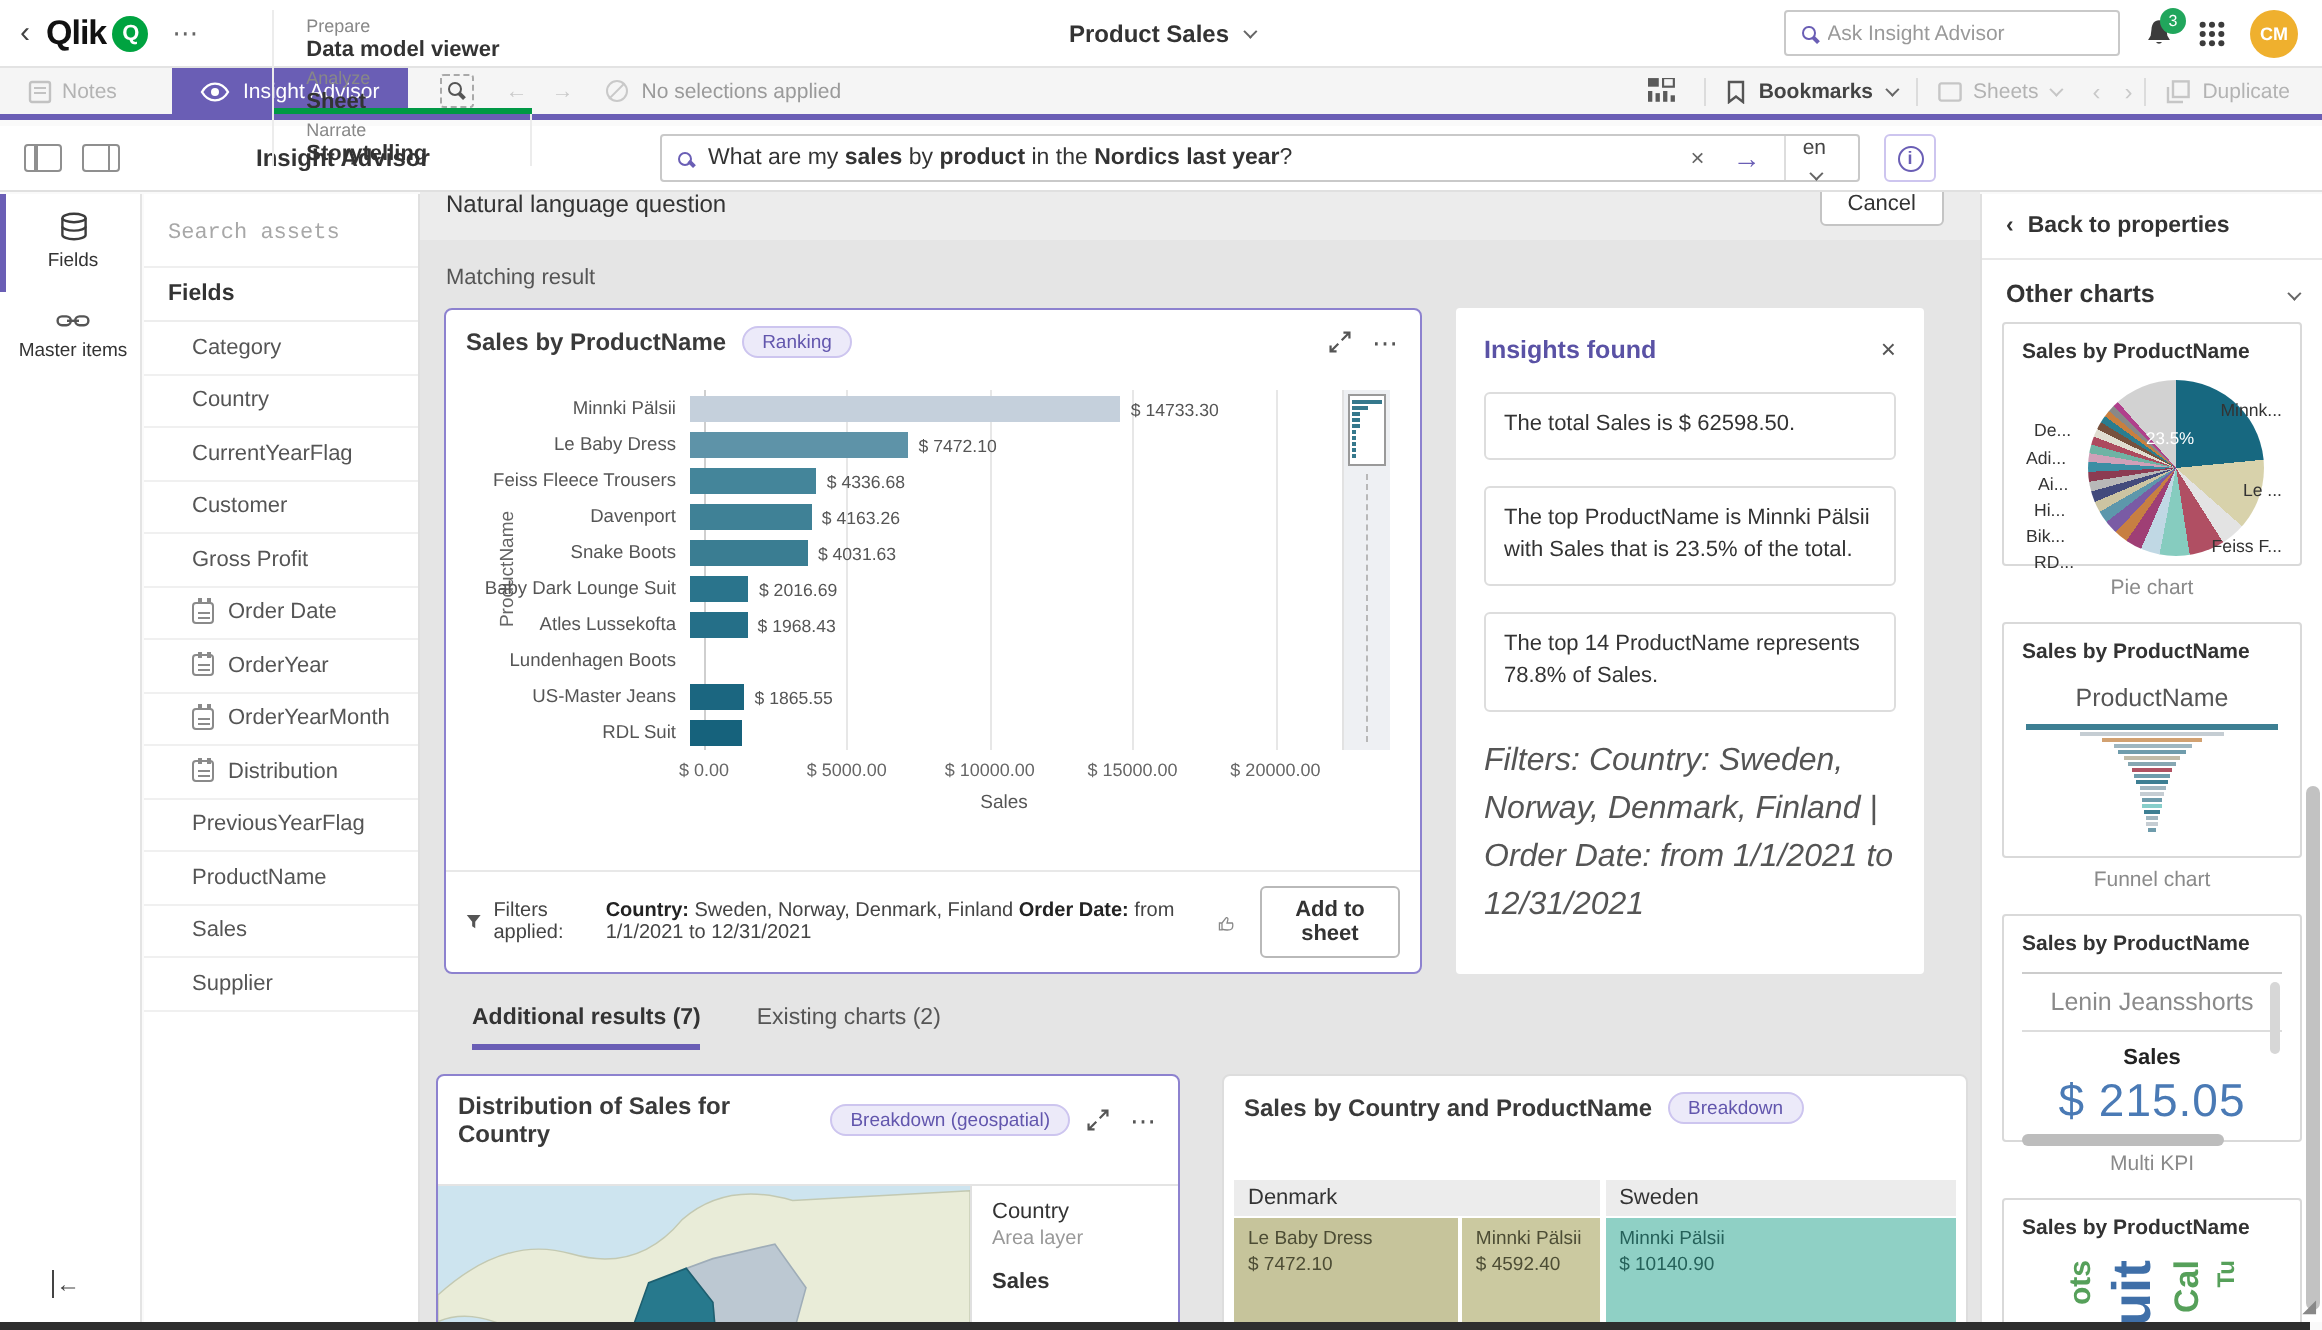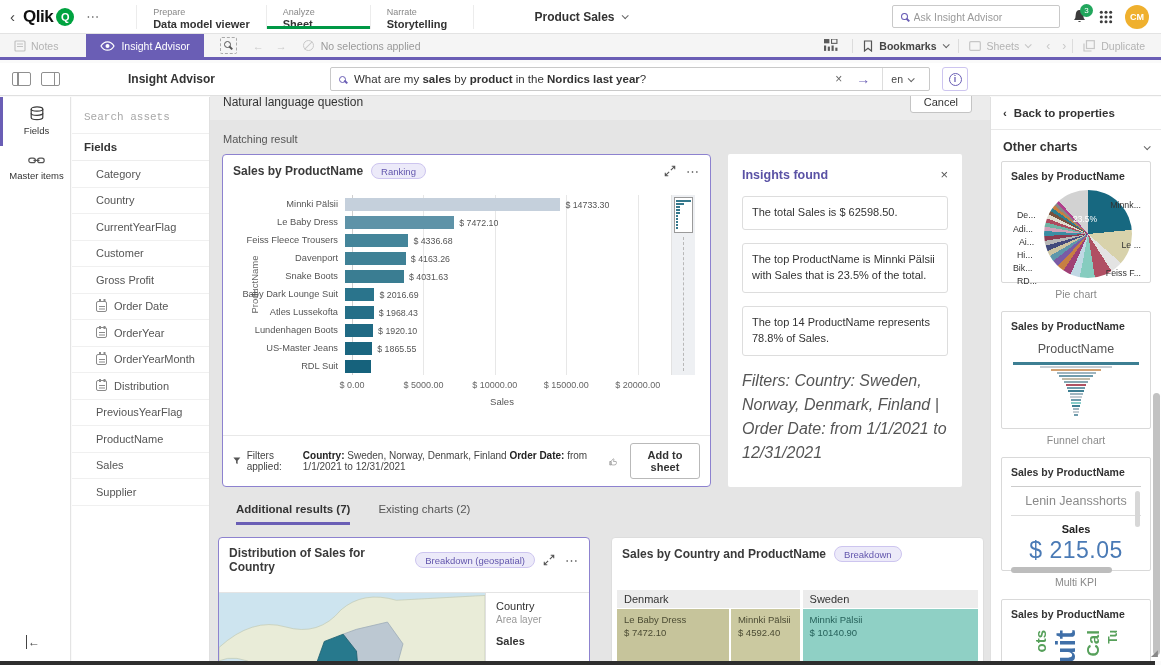--- a/index.html
+++ b/index.html
@@ -6,21 +6,21 @@
   html,body { width:1161px; height:665px; }
   body { position:relative; font-family:"Liberation Sans",sans-serif; background:#fafafa; overflow:hidden; color:#333; }
 
   
   .app-header { position:absolute; top:0; left:0; right:0; height:34px; background:#fff; border-bottom:1px solid #e3e3e3; display:flex; align-items:center; z-index:5; }
   .hdr-left { display:flex; align-items:center; gap:8px; padding:0 14px 0 10px; }
   .back-chev { font-size:15px; color:#444; cursor:pointer; }
   .logo { display:flex; align-items:center; gap:2px; font-weight:bold; font-size:17px; letter-spacing:-0.5px; color:#111; }
   .logo-q { width:18px; height:18px; border-radius:50%; background:#00a340; color:#fff; font-size:11px; font-weight:bold; display:flex; align-items:center; justify-content:center; margin-left:1px; }
   .more-dots { color:#666; font-size:13px; padding:0 4px; letter-spacing:1px; }
-  .primary-nav { display:flex; height:24px; margin-left:18px; }
+  .primary-nav { display:flex; height:24px; margin-left:18px;flex-direction:column; }
   .nav-group { padding:3px 16px 0 16px; min-width:104px; border-left:1px solid #ececec; display:flex; flex-direction:column; justify-content:center; gap:1px; position:relative; cursor:pointer; }
   .nav-group:last-child { border-right:1px solid #ececec; }
   .nav-cat { font-size:9px; color:#888; }
   .nav-item { font-size:11px; font-weight:bold; color:#333; }
   .nav-group.active::after { content:''; position:absolute; left:0; right:0; bottom:0; height:3px; background:#009845; }
   .app-title-wrap { position:absolute; left:50%; transform:translateX(-50%); display:flex; align-items:center; gap:7px; font-size:12px; font-weight:bold; color:#333; cursor:pointer; }
   .hdr-right { margin-left:auto; display:flex; align-items:center; gap:12px; padding-right:12px; }
   .global-search { display:flex; align-items:center; gap:6px; width:168px; height:23px; border:1px solid #c9c9c9; border-radius:2px; padding:0 8px; background:#fff; }
   .global-search input { border:none; outline:none; width:100%; font-size:10.5px; color:#333; font-family:inherit; }
   .global-search input::placeholder { color:#9a9a9a; }
@@ -50,21 +50,21 @@
   .advisor-bar { position:absolute; top:63px; left:0; right:0; height:33px; background:#fff; border-bottom:1px solid #e0e0e0; display:flex; align-items:center; z-index:3; }
   .ptog { width:19px; height:14px; border:1.5px solid #8f8f8f; border-radius:2px; position:relative; cursor:pointer; }
   .ptog.l::before { content:''; position:absolute; left:4px; top:0; bottom:0; width:1.5px; background:#8f8f8f; }
   .ptog.r::before { content:''; position:absolute; right:4px; top:0; bottom:0; width:1.5px; background:#8f8f8f; }
   .adv-title { font-size:12px; font-weight:bold; color:#333; margin-left:68px; }
   .adv-search { position:absolute; left:330px; width:600px; height:24px; border:1px solid #c9c9c9; border-radius:2px; background:#fff; display:flex; align-items:center; padding:0 8px; gap:8px; }
   .adv-query { flex:1; font-size:11.5px; color:#333; white-space:nowrap; overflow:hidden; }
   .adv-query .b { font-weight:bold; }
   .adv-x { color:#666; font-size:12px; cursor:pointer; padding:0 2px; }
   .adv-go { color:#6a5eb5; font-size:14px; font-weight:bold; cursor:pointer; padding:0 4px; }
-  .adv-lang { display:flex; align-items:center; gap:5px; font-size:10.5px; color:#444; border-left:1px solid #ddd; padding:0 8px; height:100%; cursor:pointer; }
+  .adv-lang { display:flex; align-items:center; gap:5px; font-size:10.5px; color:#444; border-left:1px solid #ddd; padding:0 8px; height:100%; cursor:pointer;flex-direction:column; }
   .info-btn { position:absolute; left:942px; width:26px; height:24px; border:1px solid #cdc5ef; border-radius:3px; display:flex; align-items:center; justify-content:center; cursor:pointer; }
   .info-i { width:13px; height:13px; border:1.4px solid #6a5eb5; border-radius:50%; color:#6a5eb5; font-size:9px; font-weight:bold; display:flex; align-items:center; justify-content:center; font-style:normal; }
 
   
   .rail { position:absolute; left:0; top:97px; bottom:4px; width:71px; background:#fff; border-right:1px solid #e4e4e4; }
   .rail-item { padding:9px 0 10px; text-align:center; font-size:9.5px; color:#333; border-left:3px solid transparent; cursor:pointer; }
   .rail-item.active { border-left-color:#6a5eb5; }
   .rail-item svg { display:block; margin:0 auto 4px; }
   .rail-collapse { position:absolute; bottom:12px; left:26px; font-size:12px; color:#444; border-left:1.6px solid #444; padding-left:1px; cursor:pointer; }
   .assets { position:absolute; left:72px; top:97px; bottom:4px; width:138px; background:#fff; border-right:1px solid #e0e0e0; overflow:hidden; }
@@ -475,24 +475,20 @@
             </div>
             <div class="brow">
               <div class="ylab">Atles Lussekofta</div>
               <div class="track">
                 <div class="hbar" style="width: 9.37348%; background: rgb(37, 111, 136);"></div>
                 <span class="vlab" style="left: calc(9.37348% + 5px);">$ 1968.43</span>
               </div>
             </div>
             <div class="brow">
               <div class="ylab">Lundenhagen Boots</div>
-              <div class="track">
-                <div class="hbar" style="width: 9.14333%; background: rgb(32, 106, 132);"></div>
-                <span class="vlab" style="left: calc(9.14333% + 5px);">$ 1920.10</span>
-              </div>
             </div>
             <div class="brow">
               <div class="ylab">US-Master Jeans</div>
               <div class="track">
                 <div class="hbar" style="width: 8.88357%; background: rgb(27, 102, 128);"></div>
                 <span class="vlab" style="left: calc(8.88357% + 5px);">$ 1865.55</span>
               </div>
             </div>
             <div class="brow">
               <div class="ylab">RDL Suit</div>

